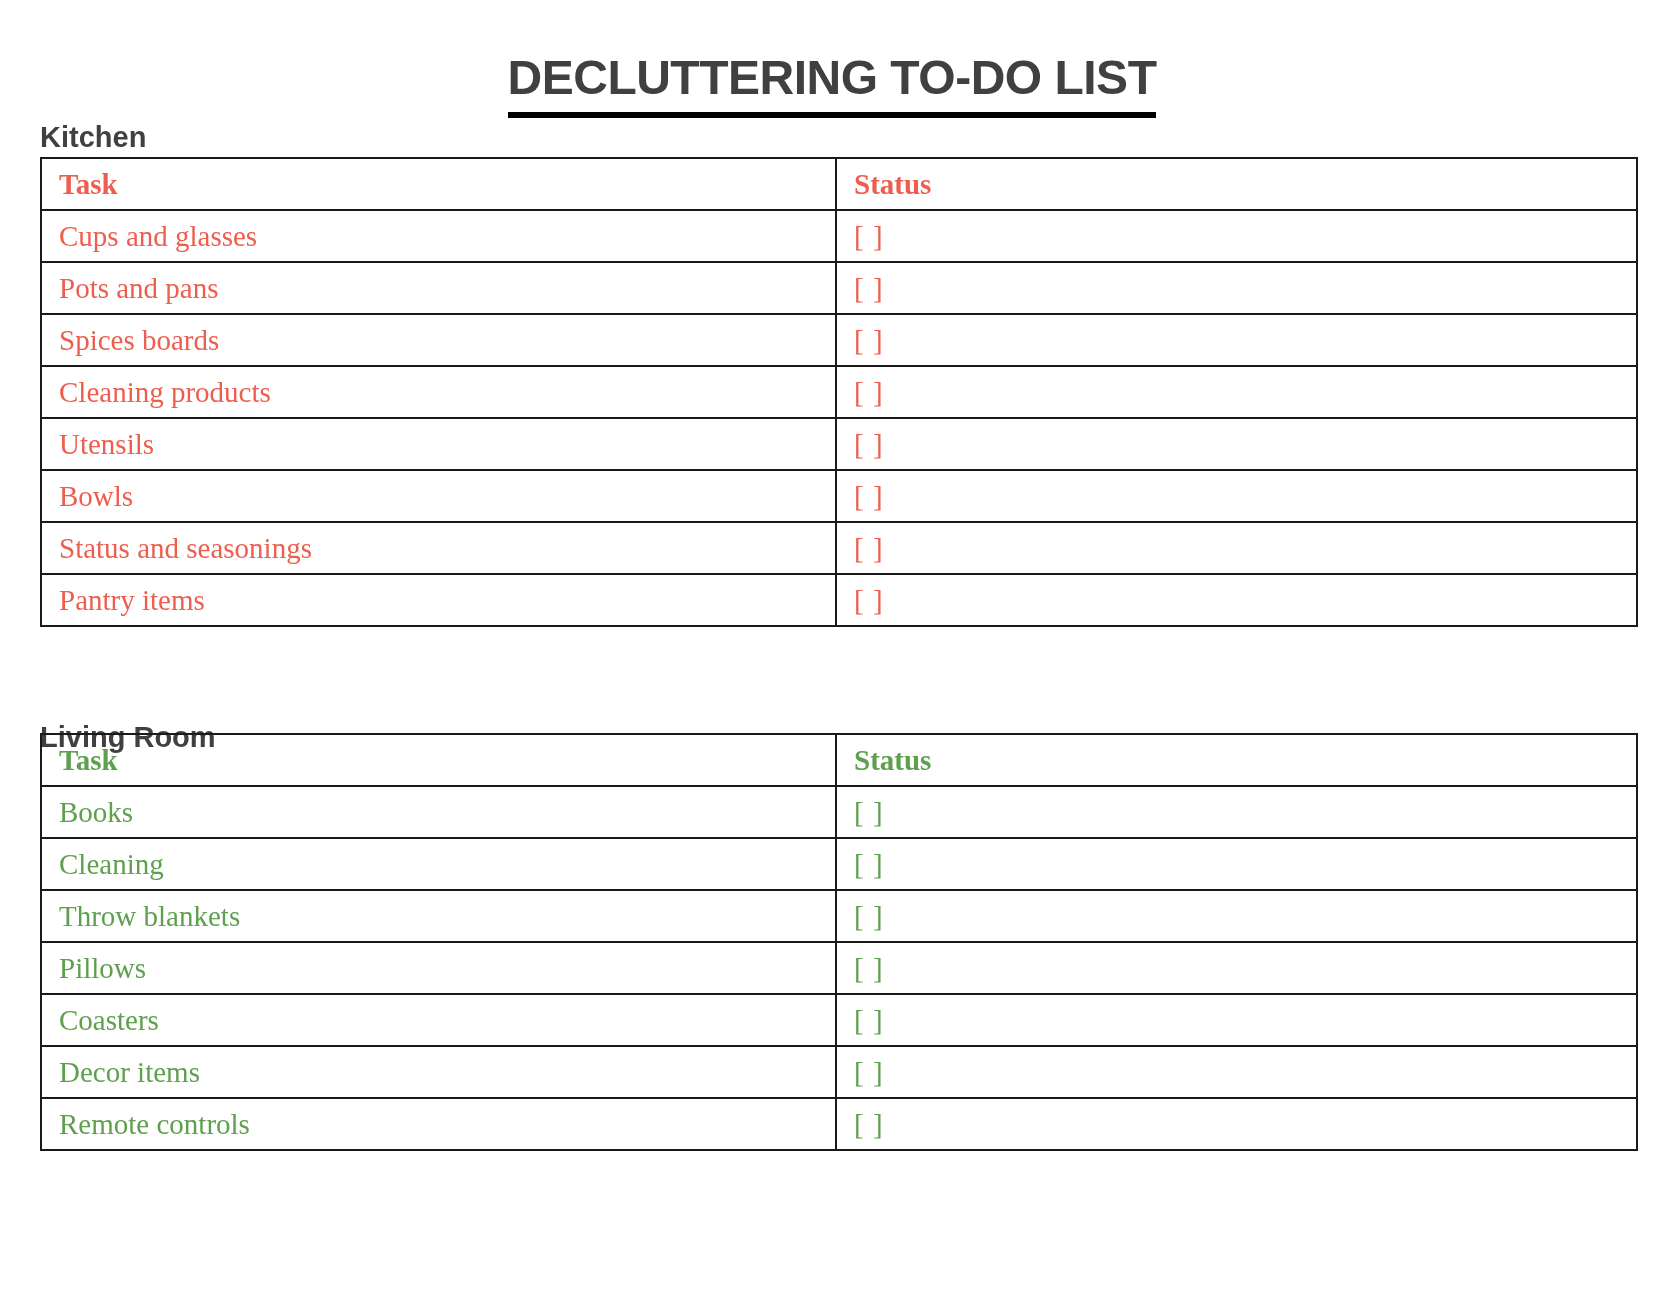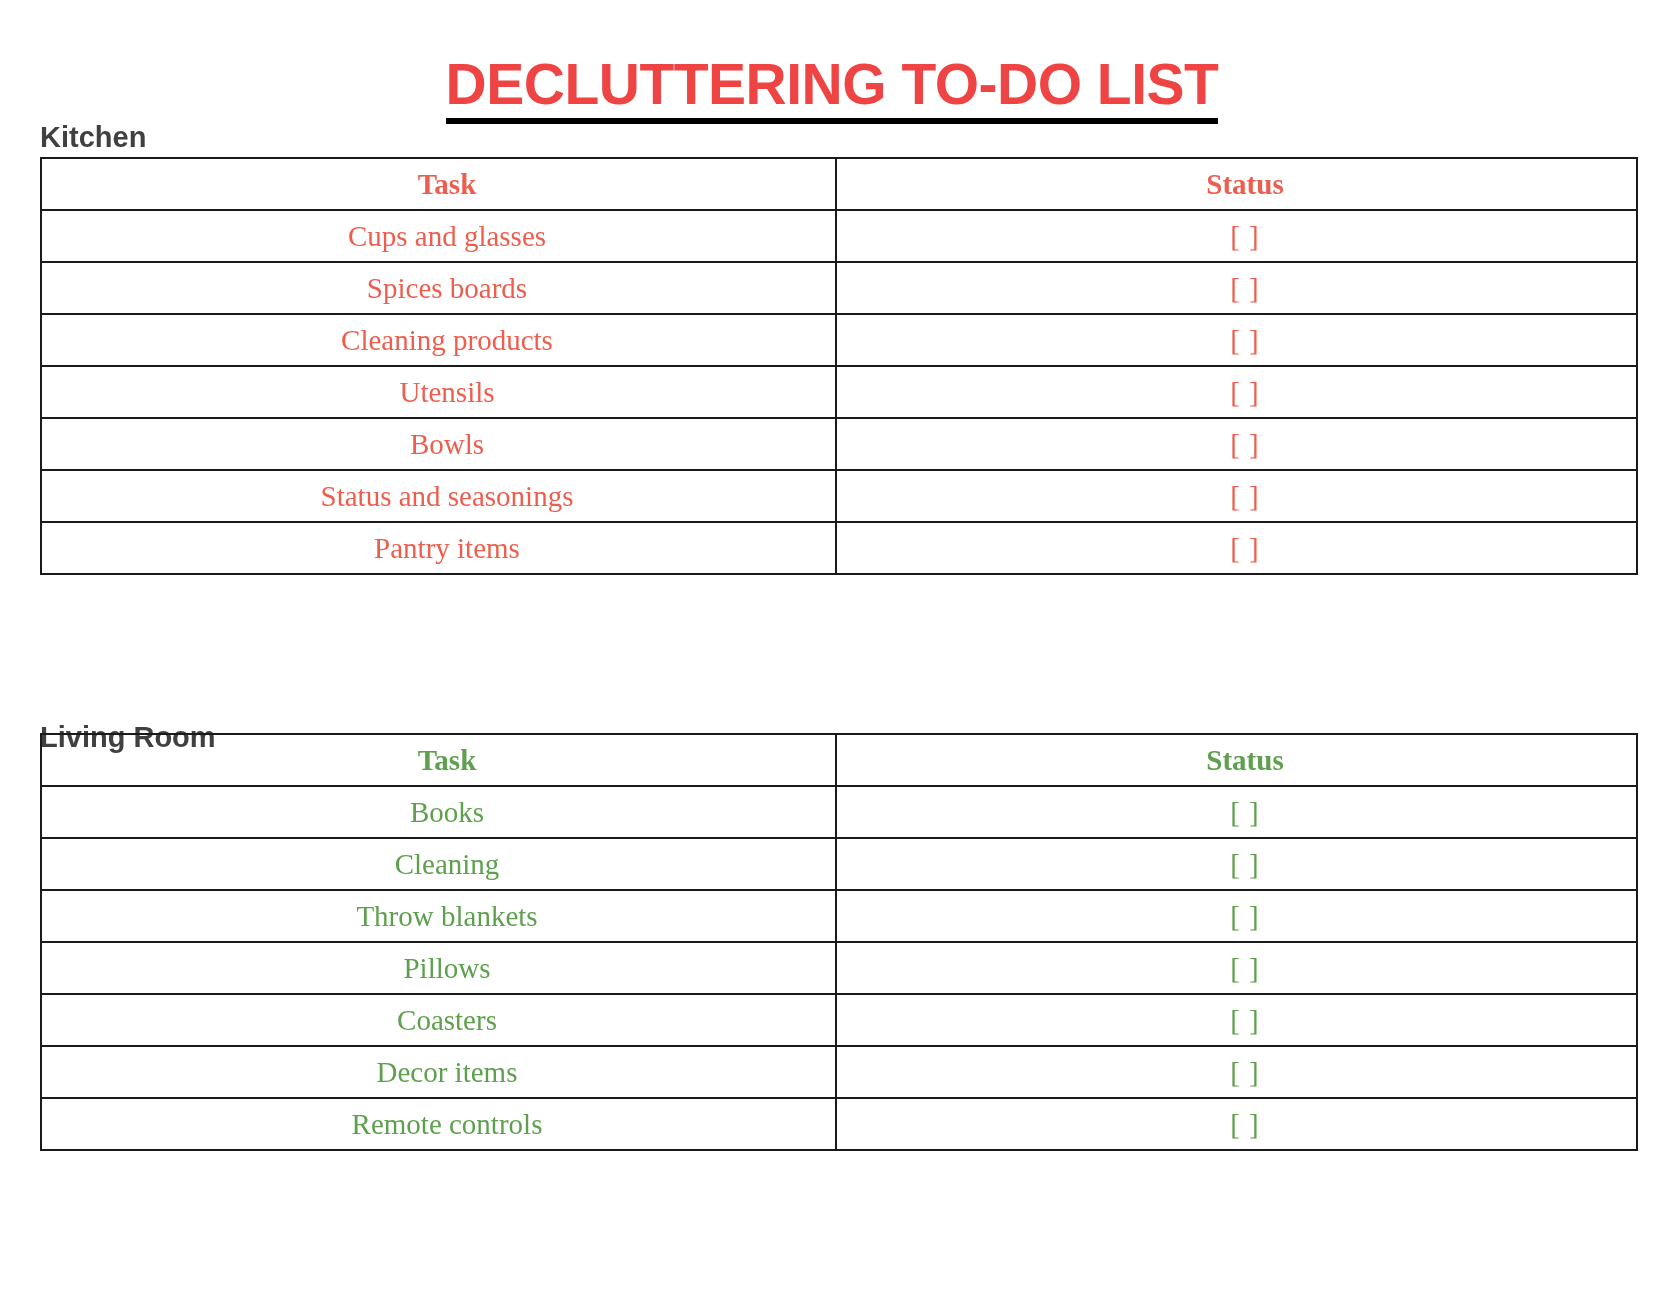--- a/index.html
+++ b/index.html
@@ -28,24 +28,24 @@
     position: absolute;
     left: 0;
     top: 14px;
     width: 1664px;
     text-align: center;
   }
   .doc-title {
     display: inline-block;
     font-family: "Liberation Sans", "DejaVu Sans", sans-serif;
     font-weight: bold;
-    font-size: 57px;
+    font-size: 48px;
     line-height: 64px;
     letter-spacing: -0.5px;
-    color: #ef4444;
+    color: #404040;
     border-bottom: 6px solid #000000;
     padding-bottom: 2px;
     white-space: nowrap;
   }
 
   
   .section-heading {
     position: absolute;
     left: 40px;
     font-family: "Liberation Sans", "DejaVu Sans", sans-serif;
@@ -72,21 +72,21 @@
 
   .decl-table col.c-task   { width: 795px; }
   .decl-table col.c-status { width: 801px; }
 
   .decl-table th,
   .decl-table td {
     border: 2px solid #1a1a1a;
     height: 50px;
     padding: 0 0 0 17px;
     vertical-align: middle;
-    text-align: center;
+    text-align: left;
     font-size: 29px;
     line-height: 32px;
     font-weight: normal;
     white-space: nowrap;
     overflow: hidden;
     margin-top: 8px;
   }
   .decl-table th {
     font-weight: bold;
   }
@@ -120,20 +120,24 @@
         <th>Task</th>
         <th>Status</th>
       </tr>
     </thead>
     <tbody>
       <tr>
         <td>Cups and glasses</td>
         <td class="status-mark">[ ]</td>
       </tr>
       <tr>
+        <td>Pots and pans</td>
+        <td class="status-mark">[ ]</td>
+      </tr>
+      <tr>
         <td>Spices boards</td>
         <td class="status-mark">[ ]</td>
       </tr>
       <tr>
         <td>Cleaning products</td>
         <td class="status-mark">[ ]</td>
       </tr>
       <tr>
         <td>Utensils</td>
         <td class="status-mark">[ ]</td>

